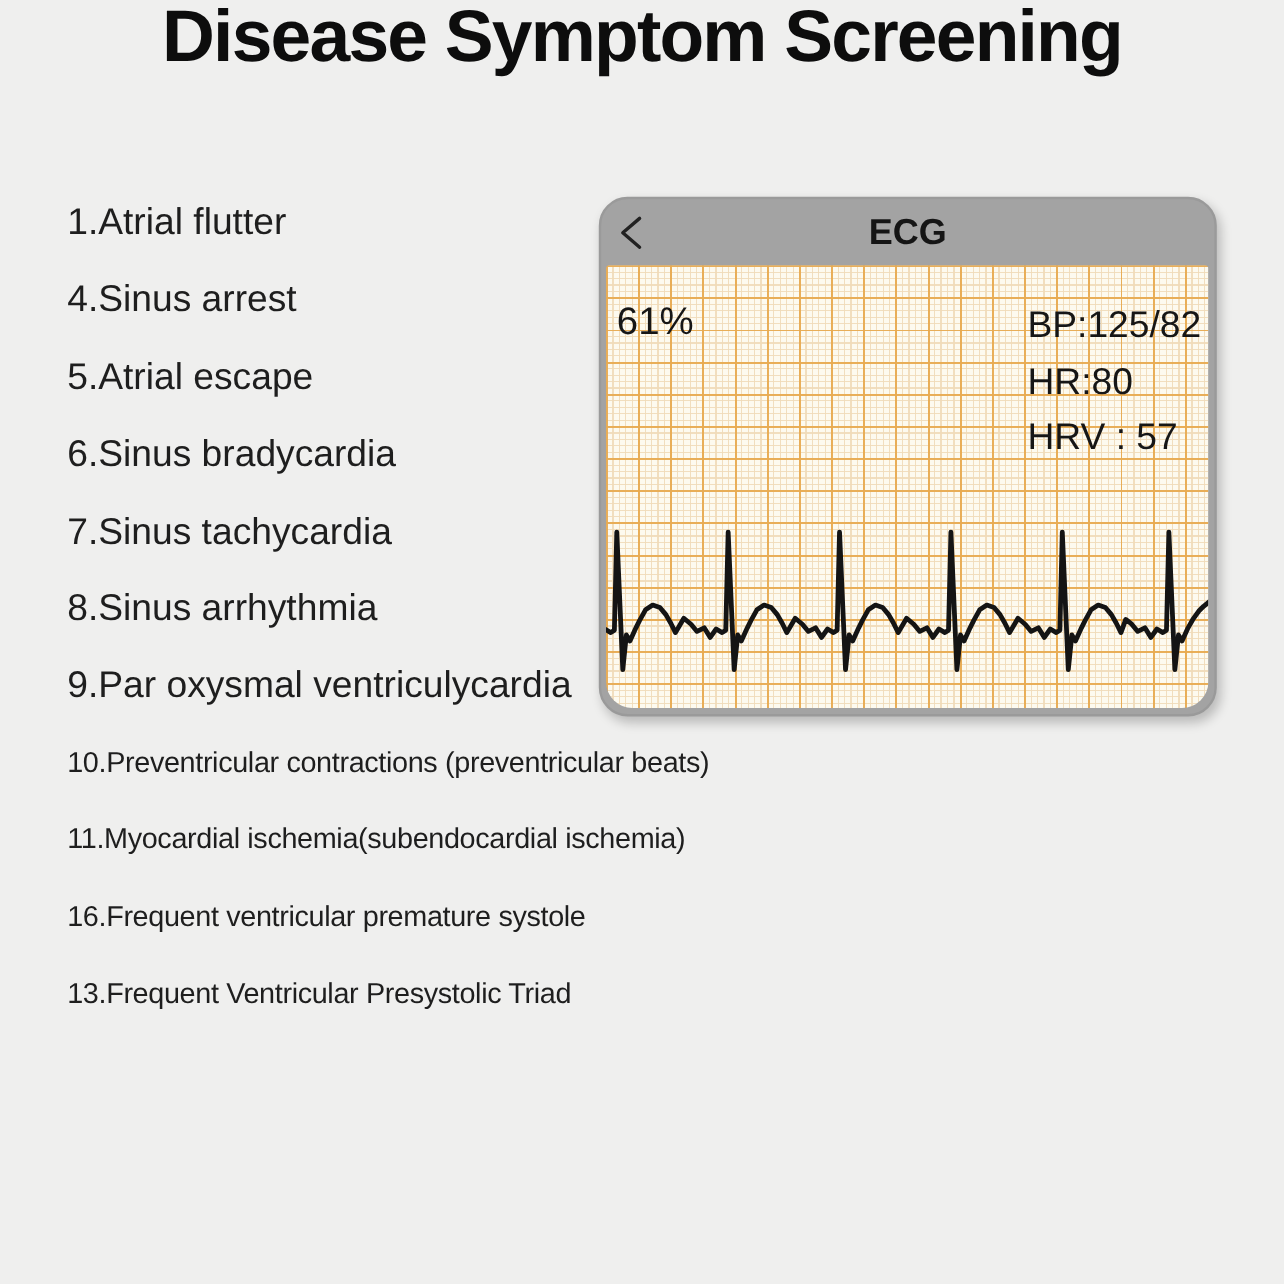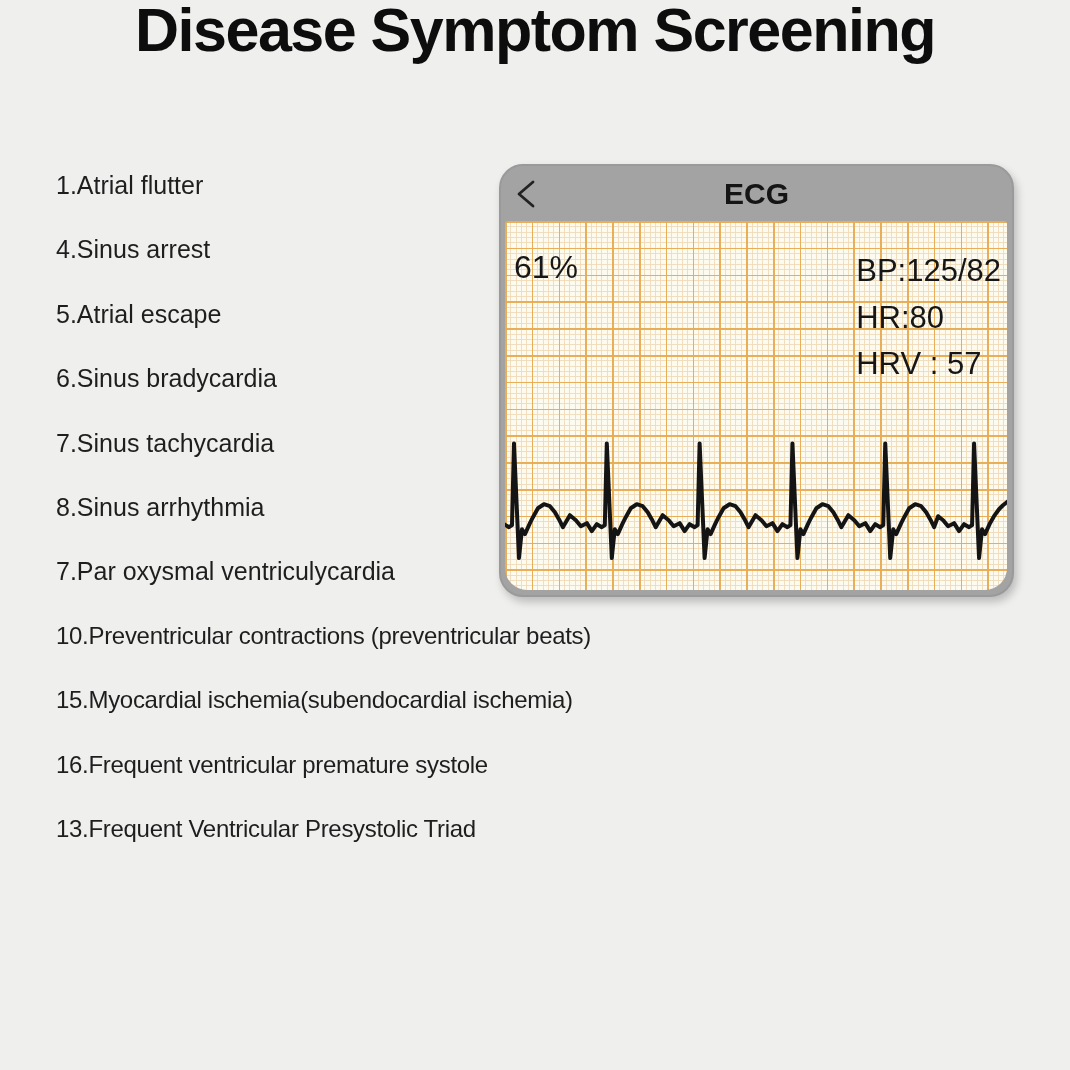--- a/index.html
+++ b/index.html
@@ -19,21 +19,21 @@
     letter-spacing: -1.5px;
     color: #0d0d0d;
   }
   .symptom-list {
     position: absolute;
     left: 56px;
     top: 153px;
     list-style: none;
   }
   .symptom-list li {
-    font-size: 25px;
+    font-size: 31px;
     line-height: 64.4px;
     white-space: nowrap;
     color: #1e1e1e;
   }
   .symptom-list li.tight { font-size: 24px; letter-spacing: -0.3px; }
 
   
   .ecg-panel {
     position: absolute;
     left: 499px;
@@ -110,23 +110,23 @@
 
 <h1 class="title">Disease Symptom Screening</h1>
 
 <ul class="symptom-list">
   <li>1.Atrial flutter</li>
   <li>4.Sinus arrest</li>
   <li>5.Atrial escape</li>
   <li>6.Sinus bradycardia</li>
   <li>7.Sinus tachycardia</li>
   <li>8.Sinus arrhythmia</li>
-  <li>7.Par oxysmal ventriculycardia</li>
+  <li>9.Par oxysmal ventriculycardia</li>
   <li class="tight">10.Preventricular contractions (preventricular beats)</li>
-  <li class="tight">15.Myocardial ischemia(subendocardial ischemia)</li>
+  <li class="tight">11.Myocardial ischemia(subendocardial ischemia)</li>
   <li class="tight">16.Frequent ventricular premature systole</li>
   <li class="tight">13.Frequent Ventricular Presystolic Triad</li>
 </ul>
 
 <div class="ecg-panel">
   <div class="ecg-header">
     <span class="back">
       <svg viewBox="0 0 26 30">
         <polyline points="20,3 6,15 20,27" fill="none" stroke="#222222" stroke-width="2.8" stroke-linecap="round" stroke-linejoin="round"></polyline>
       </svg>

